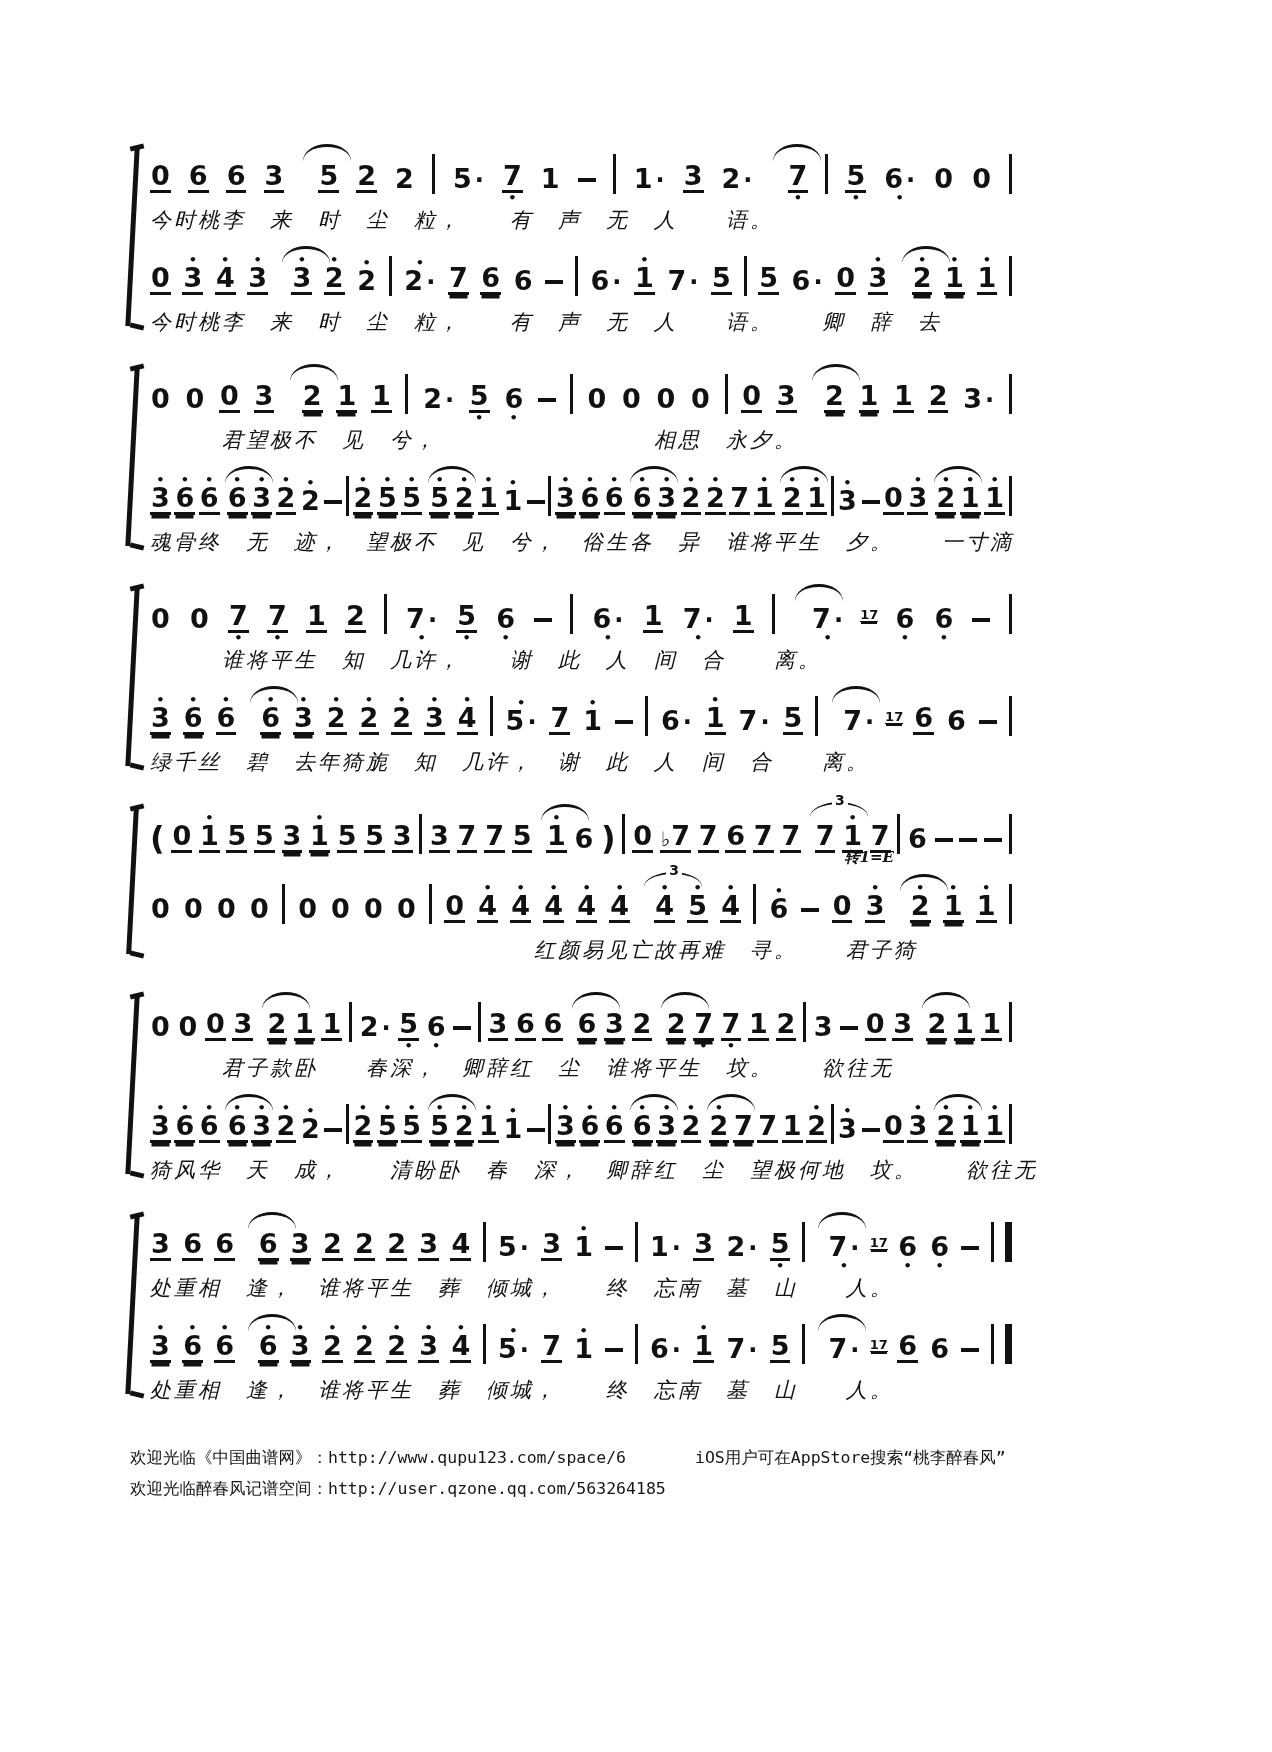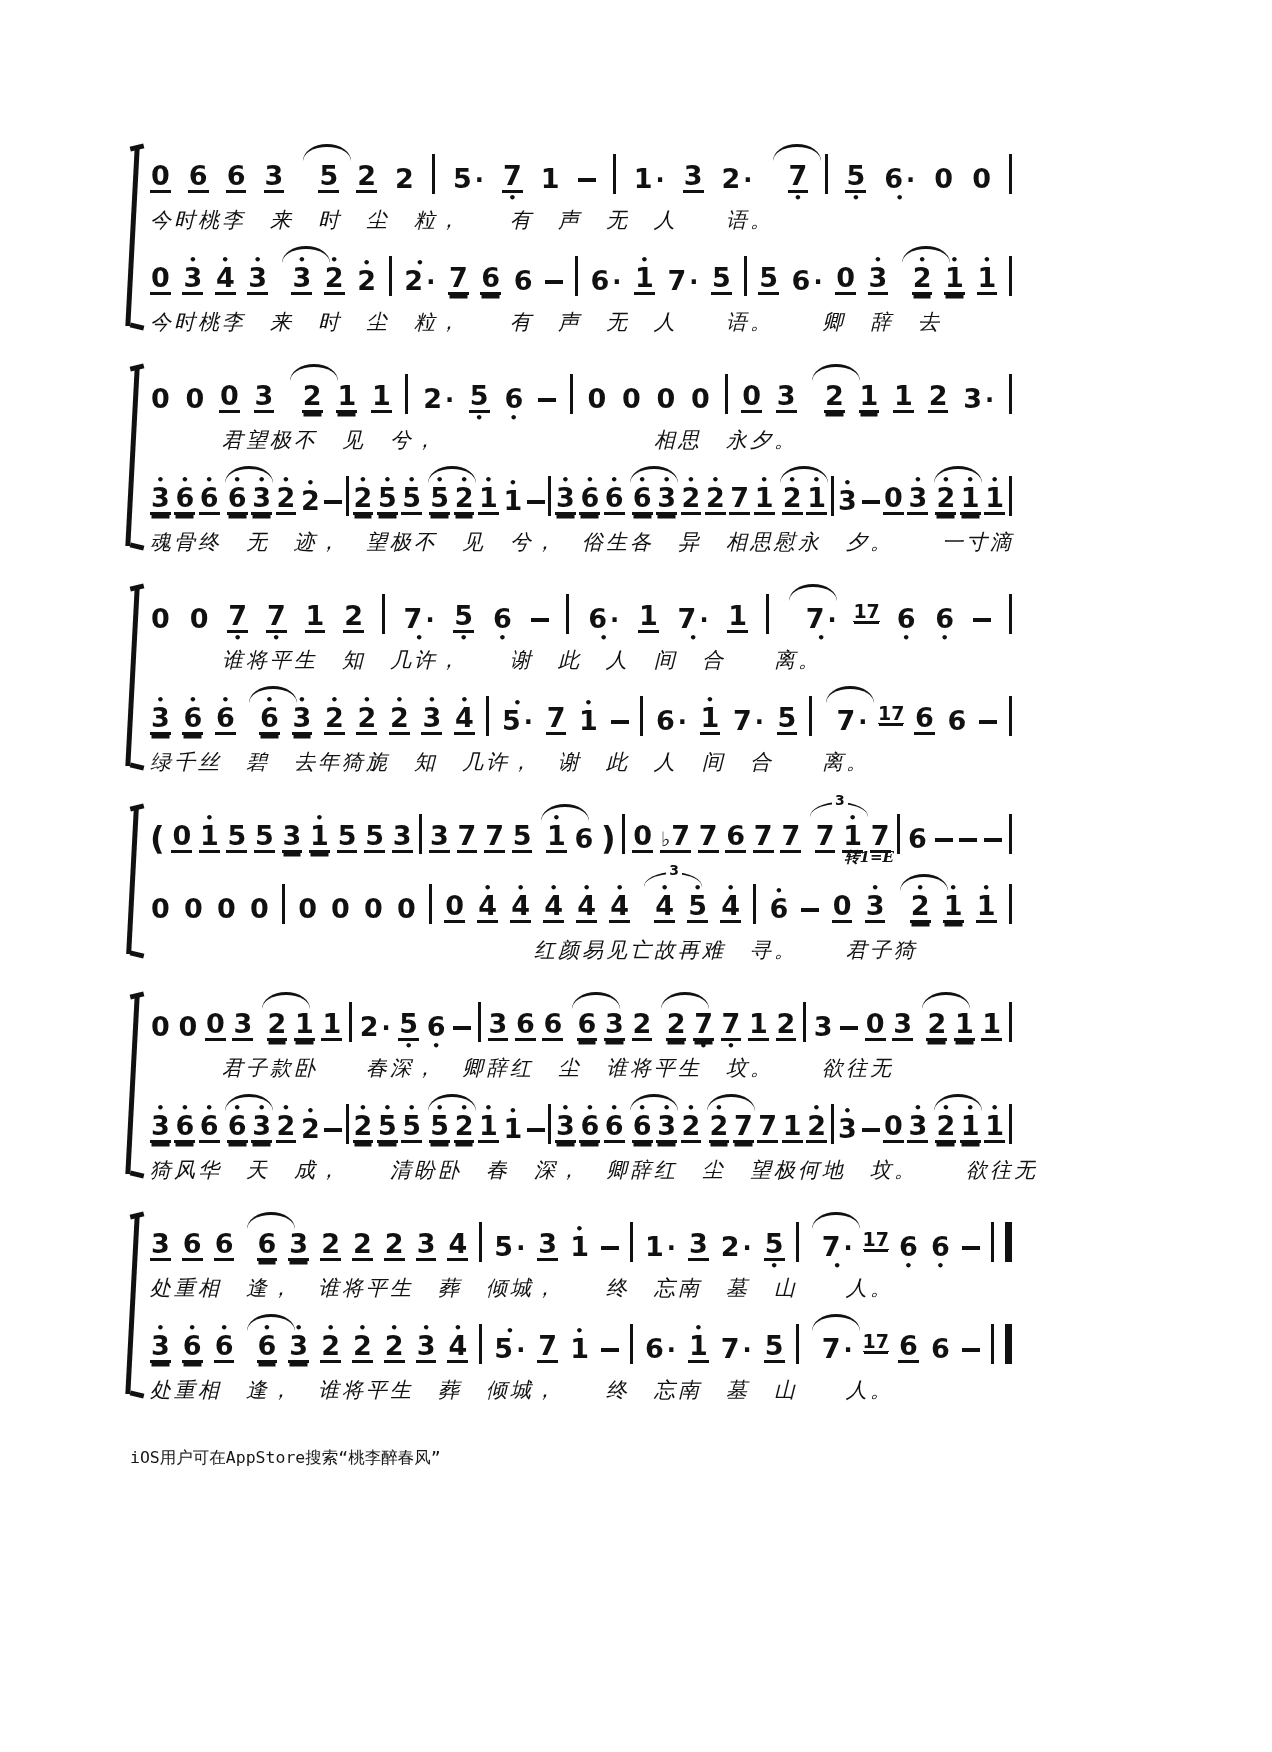--- a/index.html
+++ b/index.html
@@ -34,21 +34,21 @@
   .dash{width:18px;height:4px;background:#111;margin-bottom:20px;}
   .paren{font-size:32px;font-weight:bold;margin-bottom:8px;}
   .slur{position:relative;width:0;height:0;margin-bottom:48px;}
   .slur:before{content:"";position:absolute;top:-10px;left:2px;width:48px;height:14px;
     border-top:3px solid #111;border-radius:50% 50% 0 0 / 100% 100% 0 0;}
   .trip{position:relative;width:0;height:0;margin-bottom:52px;}
   .trip:before{content:"";position:absolute;top:-8px;left:2px;width:58px;height:13px;
     border-top:2.5px solid #111;border-radius:50% 50% 0 0 / 100% 100% 0 0;}
   .trip:after{content:attr(data-n);position:absolute;top:-17px;left:24px;font-size:14px;
     font-weight:bold;background:#fff;padding:0 3px;}
-  .grace{font-size:19px;font-weight:bold;background:#fff;border-bottom:1.5px solid #111;
+  .grace{font-size:13px;font-weight:bold;background:#fff;border-bottom:1.5px solid #111;
     box-shadow:0 3px 0 -1px #111;transform:translateY(-20px);margin:0 -2px;}
   .lyrics-row{
     font-family:"DejaVu Serif","Liberation Serif",serif;
     font-size:21px;letter-spacing:3px;margin-top:4px;white-space:nowrap;font-style:italic;
   }
   .modulation{position:absolute;right:118px;top:-24px;font-size:15px;font-weight:bold;
     font-family:"DejaVu Serif","Liberation Serif",serif;font-style:italic;}
   .footer{
     position:absolute;left:130px;top:1443px;width:1040px;display:flex;
     font-family:"DejaVu Sans Mono","Liberation Mono",monospace;
@@ -579,21 +579,21 @@
               <span class="num u2">1</span>
               <span class="od hid">•</span>
             </span>
             <span class="tk">
               <span class="od">•</span>
               <span class="num u1">1</span>
               <span class="od hid">•</span>
             </span>
             <span class="bar"></span>
           </div>
-          <div class="lyrics-row">魂骨终　无　迹，　望极不　见　兮，　俗生各　异　相思慰永　夕。　　一寸滴</div>
+          <div class="lyrics-row">魂骨终　无　迹，　望极不　见　兮，　俗生各　异　谁将平生　夕。　　一寸滴</div>
         </div>
       </div>
       <div class="system">
         <div class="brace">
           <i></i>
           <b class="t"></b>
           <b class="bt"></b>
         </div>
         <div class="voice">
           <div class="notes-row">
@@ -1637,17 +1637,21 @@
               <span class="od hid">•</span>
             </span>
             <span class="dash"></span>
             <span class="bar end"></span>
           </div>
           <div class="lyrics-row">处重相　逢，　谁将平生　葬　倾城，　　终　忘南　墓　山　　人。</div>
         </div>
       </div>
     </div>
   <div class="footer">
+    <div class="col-left">
+      <div>欢迎光临《中国曲谱网》：http://www.qupu123.com/space/6</div>
+      <div>欢迎光临醉春风记谱空间：http://user.qzone.qq.com/563264185</div>
+    </div>
     <div class="col-right">
       <div>iOS用户可在AppStore搜索“桃李醉春风”</div>
     </div>
   </div>
 </div>
 
 </body></html>

